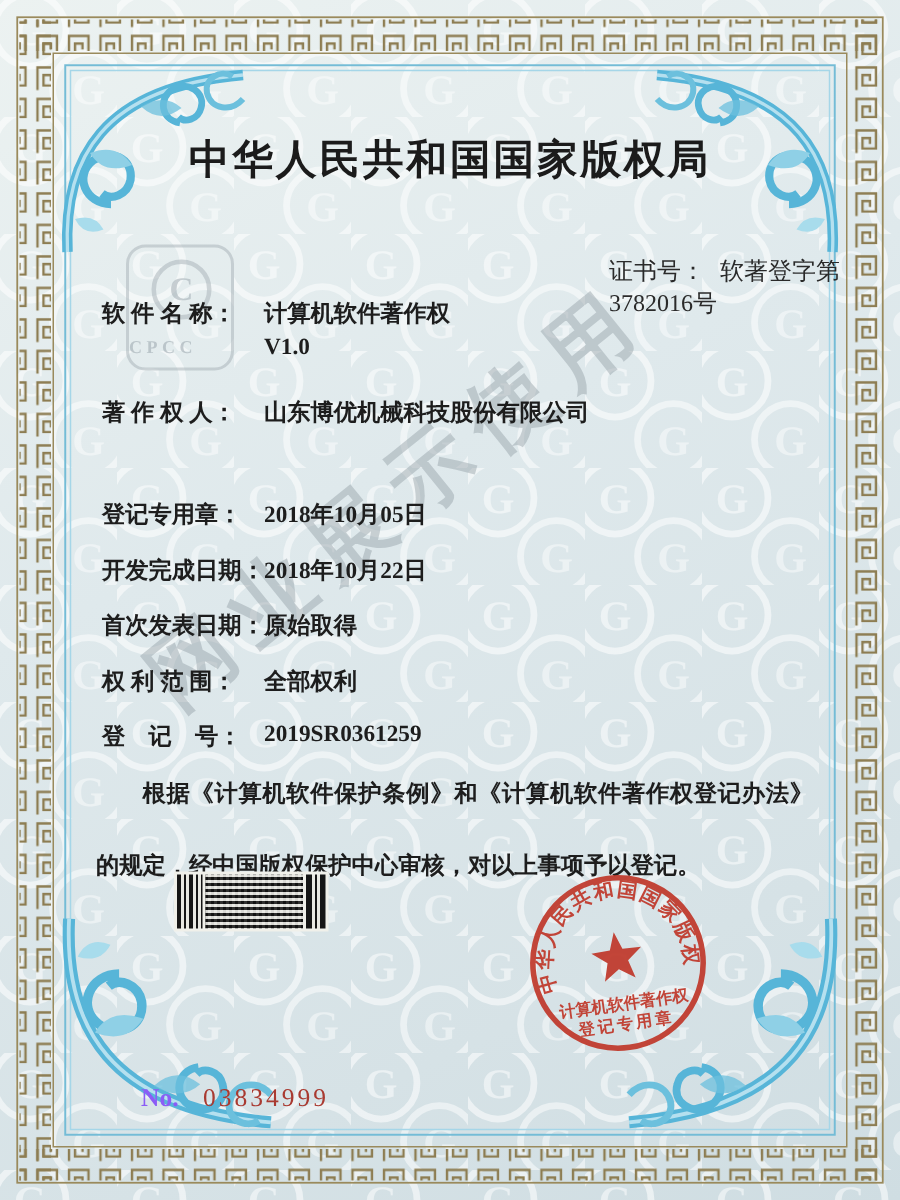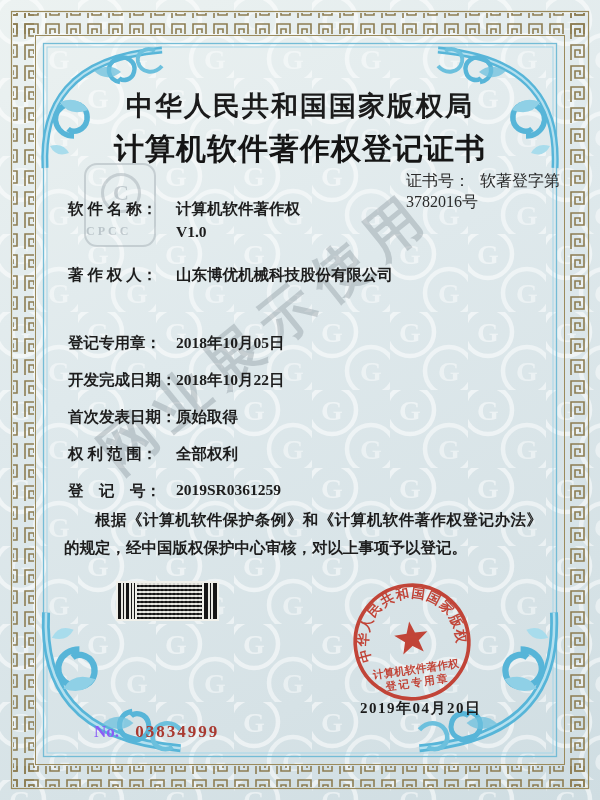--- a/index.html
+++ b/index.html
@@ -38,42 +38,42 @@
   .certno { position:absolute; left:366px; top:171px; font-size:16px; color:#2a2a2a;margin-left:40px; }
   .certno .v { margin-left:10px; }
 
   .row { position:absolute; left:0; width:100%; font-size:15.5px; font-weight:600; }
   .row .lab { position:absolute; left:68px; white-space:nowrap; }
   .row .val { position:absolute; left:176px; white-space:nowrap; }
   .r0 { top:199px; } .r0b { top:223px; } .r1 { top:265px; } .r2 { top:333px; }
   .r3 { top:370px; } .r4 { top:407px; } .r5 { top:444px; } .r6 { top:481px; }
 
   .statement { position:absolute; left:64px; top:506px; width:478px;
-    font-size:15.5px; font-weight:600; line-height:28px; text-indent:2em;
+    font-size:15.5px; font-weight:600; line-height:48px; text-indent:2em;
     text-align:justify; color:#1d1d1d; }
 
   
   .barcode { position:absolute; left:116px; top:581px; width:103px; height:40px;
     background:#f0f0ea; display:flex; padding:2px; gap:2px; }
   .bc-left { width:17px; height:100%;
     background:repeating-linear-gradient(90deg,#161616 0 3px,#e9e9e3 3px 5px,#161616 5px 6px,#e9e9e3 6px 8px); }
   .bc-mid { flex:1; height:100%;
     background:repeating-linear-gradient(0deg,rgba(18,18,18,.85) 0 2px,rgba(235,235,230,.9) 2px 4px),
                repeating-linear-gradient(90deg,#1a1a1a 0 2px,#d8d8d2 2px 4px); }
   .bc-right { width:13px; height:100%;
     background:repeating-linear-gradient(90deg,#161616 0 4px,#e9e9e3 4px 6px,#161616 6px 7px,#e9e9e3 7px 9px); }
 
   
   .seal { position:absolute; left:348px; top:578px; width:128px; height:128px; z-index:4; opacity:.93; }
   .seal-date { position:absolute; left:360px; top:699px; font-size:15px; font-weight:600;
     letter-spacing:1.5px; color:#1c1c1c; z-index:5; }
 
   .serial { position:absolute; left:94px; top:722px; font-size:17px; z-index:3; }
   .serial .no { font-weight:bold; color:#8b5cf6; }
-  .serial .num { color:#a93a31; margin-left:12px; letter-spacing:2px; font-weight:700; }
+  .serial .num { color:#a93a31; margin-left:12px; letter-spacing:2px; font-weight:400; }
 </style>
 </head>
 <body>
 
 <svg class="layer deco" width="600" height="800" viewBox="0 0 600 800">
   <defs>
     <pattern id="wm" width="78" height="78" patternUnits="userSpaceOnUse">
       <circle cx="20" cy="20" r="24" fill="none" stroke="rgba(255,255,255,0.55)" stroke-width="4.5"></circle>
       <text x="20" y="30" text-anchor="middle" font-size="28" font-family="serif" fill="rgba(255,255,255,0.5)" font-weight="bold">G</text>
       <circle cx="59" cy="59" r="24" fill="none" stroke="rgba(255,255,255,0.5)" stroke-width="4.5"></circle>
@@ -128,21 +128,20 @@
   <div class="ring">C</div>
   <div class="tag">CPCC</div>
 </div>
 
 <div class="diag">网业展示使用</div>
 
 <div class="content">
 
   <div class="authority">中华人民共和国国家版权局</div>
 
-  <div class="cert-title">计算机软件著作权登记证书</div>
 
   <div class="certno">
     <span>证书号：</span><span class="v">软著登字第3782016号</span>
   </div>
 
   <div class="row r0">
     <span class="lab">软 件 名 称：</span>
     <span class="val">计算机软件著作权</span>
   </div>
   <div class="row r0b">
@@ -193,20 +192,19 @@
       <path id="sealArc" d="M20.9,74.6 A43,43 0 1 1 103.1,74.6" fill="none"></path>
       <text font-size="13" font-weight="bold" fill="#c0392b" letter-spacing="1.2" font-family="'Liberation Serif',serif">
         <textPath href="#sealArc">中华人民共和国国家版权局</textPath>
       </text>
       <polygon fill="#c0392b" points="62,42 66.1,53.3 78.2,53.7 68.7,61.2 72,72.8 62,66 52,72.8 55.3,61.2 45.8,53.7 57.9,53.3"></polygon>
       <text x="62" y="92" text-anchor="middle" font-size="10.5" font-weight="bold" fill="#c0392b">计算机软件著作权</text>
       <text x="62" y="105" text-anchor="middle" font-size="10.5" font-weight="bold" fill="#c0392b" letter-spacing="2">登记专用章</text>
     </g>
   </svg>
 
-  <div class="seal-date">2019年04月20日</div>
 
   <div class="serial">
     <span class="no">No.</span>
     <span class="num">03834999</span>
   </div>
 
 </div>
 
 </body></html>

